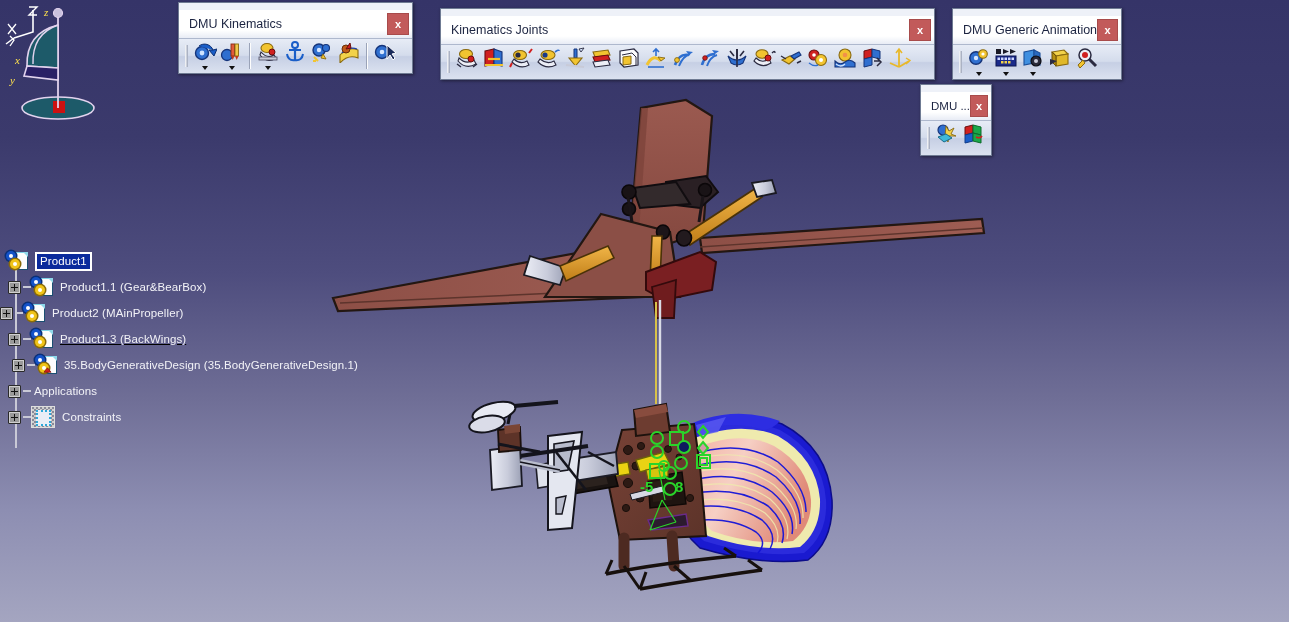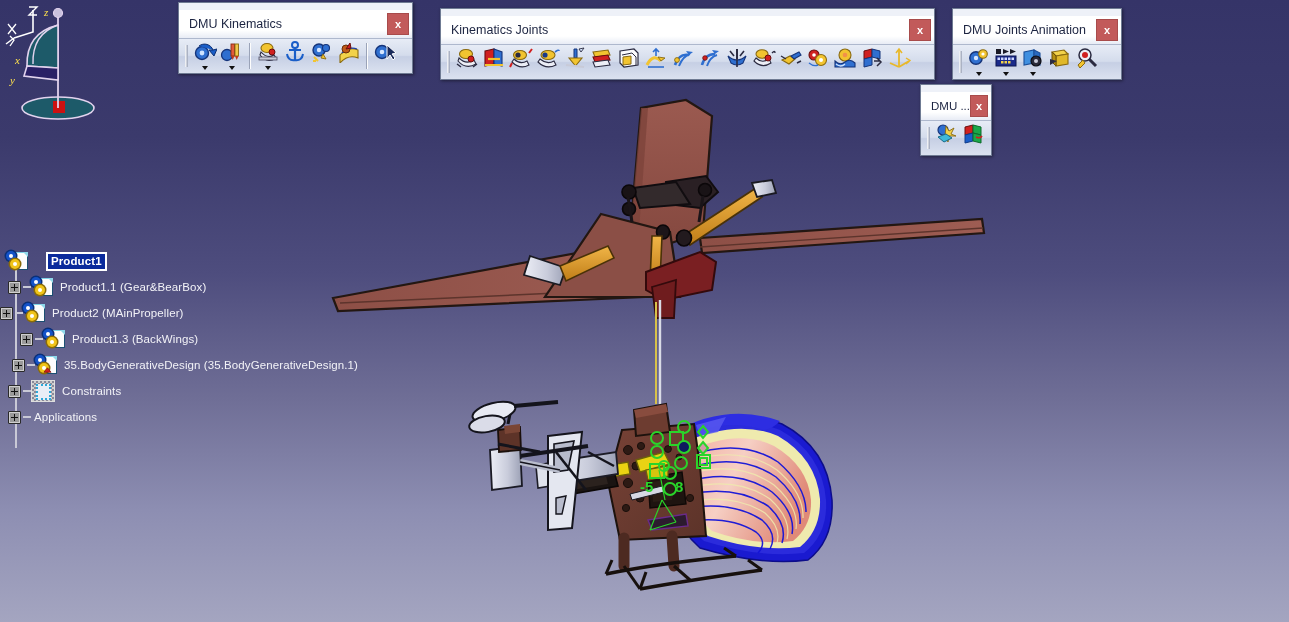--- a/index.html
+++ b/index.html
@@ -55,21 +55,21 @@
   }
   .constraint-ico:after{
     content:"";position:absolute;left:4px;top:3px;width:11px;height:12px;
     border:2px dotted #2ea8d8;background:#e9eef6;
   }
   .tree-label{
     font-size:11.5px;color:#f2f2f7;white-space:nowrap;padding:1px 3px 2px 3px;
     letter-spacing:.1px;
   }
   .tree-label.root{
-    background:#0a2a9c;color:#ffffff;outline:2px solid #ffffff;margin-left:16px;font-weight:bold;
+    background:#0a2a9c;color:#ffffff;outline:2px solid #ffffff;margin-left:5px;
   }
   .root-row .node-icon{margin-left:6px;}
 
   
   .toolbar{
     position:absolute;background:#eef1f8;
     border:1px solid #6f7b93;box-shadow:1px 1px 3px rgba(0,0,0,.45);
   }
   .tb-title{
     height:28px;display:flex;align-items:center;justify-content:space-between;
@@ -365,21 +365,21 @@
     <div class="plus"></div>
     <div class="hline"></div>
     <div class="node-icon">
       <div class="page"></div>
         <div class="gear-b"></div>
         <div class="gear-y"></div>
     </div>
     <div class="tree-label">Product2 (MAinPropeller)</div>
   </div>
 
-  <div class="tree-row" style="padding-left:20px;">
+  <div class="tree-row" style="padding-left:8px;text-decoration:underline;">
     <div class="plus"></div>
     <div class="hline"></div>
     <div class="node-icon">
       <div class="page"></div>
         <div class="gear-b"></div>
         <div class="gear-y"></div>
     </div>
     <div class="tree-label">Product1.3 (BackWings)</div>
   </div>
 
@@ -393,28 +393,28 @@
       <svg class="red-mark" viewBox="0 0 10 9">
         <path d="M1,7 L5,2 L9,7 Z" fill="#d02020" stroke="#7a0e0e" stroke-width=".8"></path>
       </svg>
     </div>
     <div class="tree-label">35.BodyGenerativeDesign (35.BodyGenerativeDesign.1)</div>
   </div>
 
   <div class="tree-row" style="padding-left:8px;">
     <div class="plus"></div>
     <div class="hline"></div>
-    <div class="constraint-ico"></div>
-    <div class="tree-label">Constraints</div>
+    <div class="tree-label">Applications</div>
   </div>
 
   <div class="tree-row" style="padding-left:8px;">
     <div class="plus"></div>
     <div class="hline"></div>
-    <div class="tree-label">Applications</div>
+    <div class="constraint-ico"></div>
+    <div class="tree-label">Constraints</div>
   </div>
 </div>
 
 <div class="toolbar" style="left:178px;top:2px;width:233px;">
   <div class="tb-title">
     <span class="t">DMU Kinematics</span>
     <div class="tb-close">x</div>
   </div>
   <div class="tb-icons">
     <div class="grip"></div>
@@ -619,21 +619,21 @@
         <path d="M12,20 L22,14" stroke="#e8b82a" stroke-width="1.8"></path>
         <path d="M19,11 L23,13.5 L19,17" fill="none" stroke="#e8b82a" stroke-width="1.4"></path>
         <path d="M12,20 L3,16" stroke="#e8b82a" stroke-width="1.8"></path>
       </svg>
     </div>
   </div>
 </div>
 
 <div class="toolbar" style="left:952px;top:8px;width:168px;">
   <div class="tb-title">
-    <span class="t">DMU Joints Animation</span>
+    <span class="t">DMU Generic Animation</span>
     <div class="tb-close">x</div>
   </div>
   <div class="tb-icons">
     <div class="grip"></div>
     <div class="tbtn drop">
       <svg width="24" height="22" viewBox="0 0 24 22">
         <circle cx="9" cy="11" r="6.2" fill="#2f6fd0" stroke="#15347a" stroke-width="1.4"></circle>
         <circle cx="9" cy="11" r="2.2" fill="#d6e6ff"></circle>
         <circle cx="16" cy="7" r="4.3" fill="#f2c430" stroke="#8a6a10" stroke-width="1.1"></circle>
         <circle cx="16" cy="7" r="1.6" fill="#fff"></circle>

